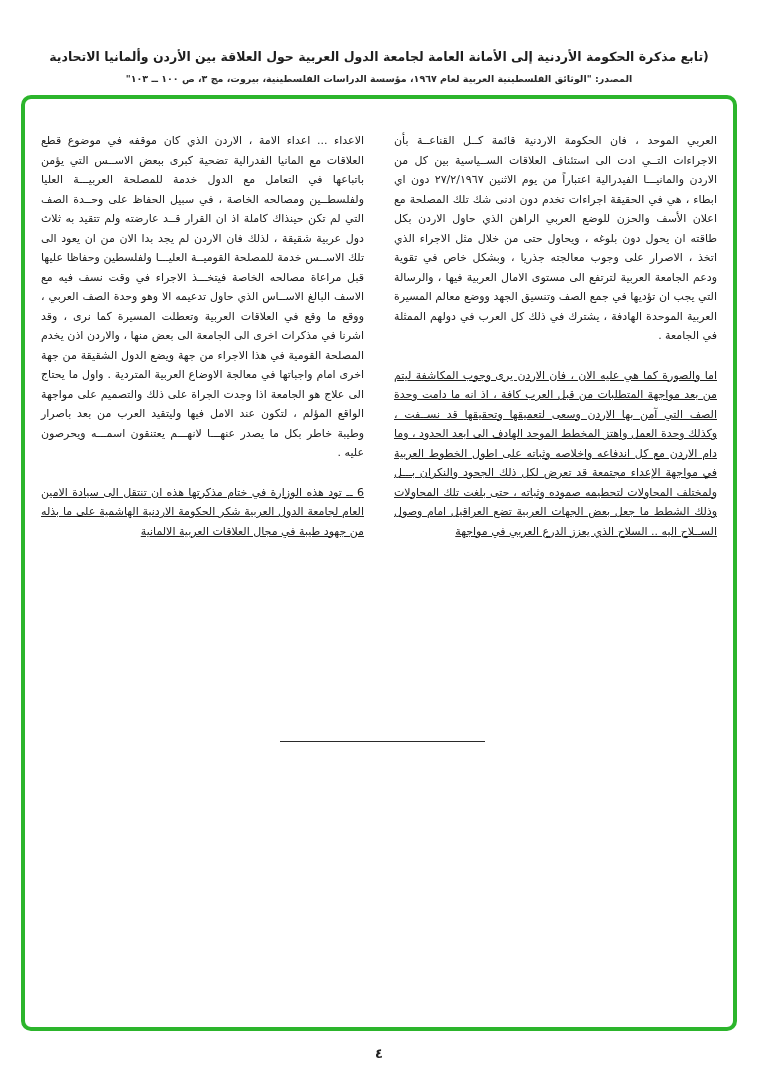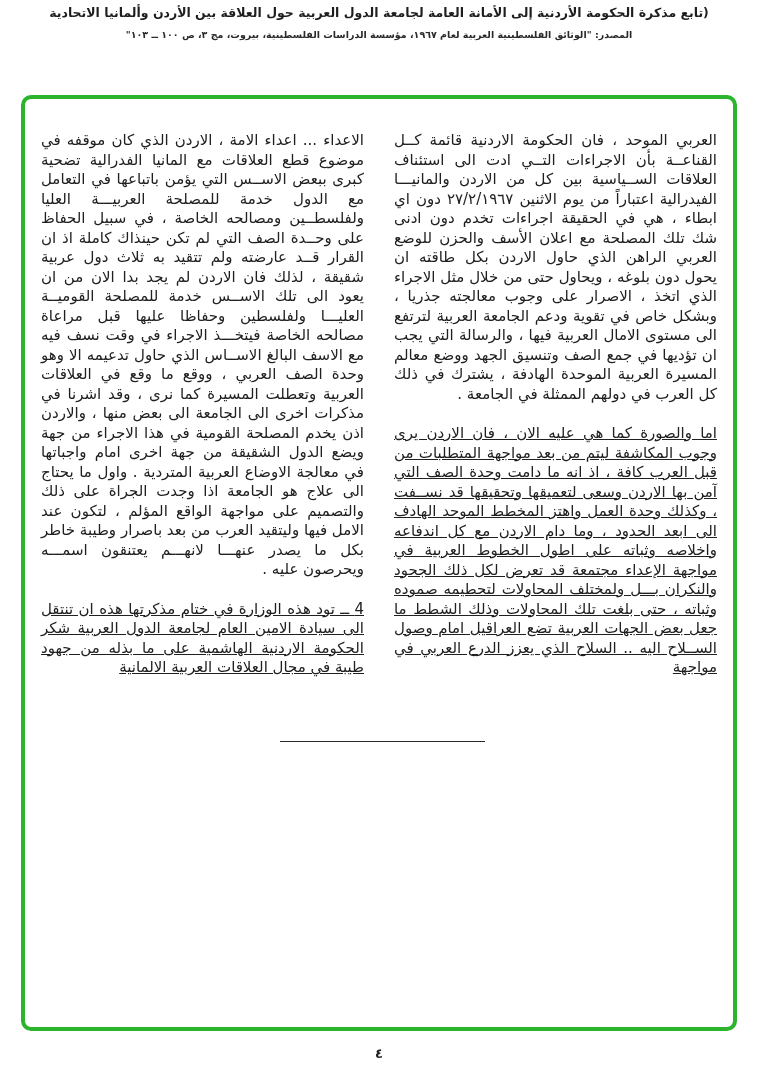--- a/index.html
+++ b/index.html
@@ -9,20 +9,21 @@
     width:758px; height:1078px;
     position:relative;
     font-family:"DejaVu Sans", sans-serif;
     color:var(--ink);
     overflow:hidden;
   }
   .doc-header {
     direction:rtl;
     text-align:center;
     padding-top:4px;
+    margin-top:44px;
   }
   .doc-title {
     font-weight:bold;
     font-size:12.5px;
     line-height:1.4;
     padding:0 30px;
   }
   .doc-source {
     font-weight:bold;
     font-size:9.5px;
@@ -39,21 +40,21 @@
   }
   .columns {
     position:absolute;
     top:32px; right:16px; left:16px;
     direction:rtl;
     display:flex;
     gap:30px;
   }
   .col {
     flex:1 1 0;
-    font-size:15px;
+    font-size:11px;
     line-height:19.5px;
     text-align:justify;
     direction:rtl;
     color:#202020;
   }
   .col p { text-align:justify; }
   .col p + p { margin-top:20px;text-decoration:underline; }
   .end-rule {
     position:absolute;
     top:642px;
@@ -80,19 +81,19 @@
 </div>
 
 <div class="frame">
   <div class="columns">
     <div class="col">
       <p>العربي الموحد ، فان الحكومة الاردنية قائمة كــل القناعــة بأن الاجراءات التــي ادت الى استئناف العلاقات الســياسية بين كل من الاردن والمانيـــا الفيدرالية اعتباراً من يوم الاثنين ٢٧/٢/١٩٦٧ دون اي ابطاء ، هي في الحقيقة اجراءات تخدم دون ادنى شك تلك المصلحة مع اعلان الأسف والحزن للوضع العربي الراهن الذي حاول الاردن بكل طاقته ان يحول دون بلوغه ، ويحاول حتى من خلال مثل الاجراء الذي اتخذ ، الاصرار على وجوب معالجته جذريا ، وبشكل خاص في تقوية ودعم الجامعة العربية لترتفع الى مستوى الامال العربية فيها ، والرسالة التي يجب ان تؤديها في جمع الصف وتنسيق الجهد ووضع معالم المسيرة العربية الموحدة الهادفة ، يشترك في ذلك كل العرب في دولهم الممثلة في الجامعة .</p>
       <p>اما والصورة كما هي عليه الان ، فان الاردن يرى وجوب المكاشفة ليتم من بعد مواجهة المتطلبات من قبل العرب كافة ، اذ انه ما دامت وحدة الصف التي آمن بها الاردن وسعى لتعميقها وتحقيقها قد نســفت ، وكذلك وحدة العمل واهتز المخطط الموحد الهادف الى ابعد الحدود ، وما دام الاردن مع كل اندفاعه واخلاصه وثباته على اطول الخطوط العربية في مواجهة الإعداء مجتمعة قد تعرض لكل ذلك الجحود والنكران بـــل ولمختلف المحاولات لتحطيمه صموده وثباته ، حتى بلغت تلك المحاولات وذلك الشطط ما جعل بعض الجهات العربية تضع العراقيل امام وصول الســلاح اليه .. السلاح الذي يعزز الدرع العربي في مواجهة</p>
     </div>
     <div class="col">
       <p>الاعداء ... اعداء الامة ، الاردن الذي كان موقفه في موضوع قطع العلاقات مع المانيا الفدرالية تضحية كبرى ببعض الاســس التي يؤمن باتباعها في التعامل مع الدول خدمة للمصلحة العربيـــة العليا ولفلسطــين ومصالحه الخاصة ، في سبيل الحفاظ على وحــدة الصف التي لم تكن حينذاك كاملة اذ ان القرار قــد عارضته ولم تتقيد به ثلاث دول عربية شقيقة ، لذلك فان الاردن لم يجد بدا الان من ان يعود الى تلك الاســس خدمة للمصلحة القوميــة العليـــا ولفلسطين وحفاظا عليها قبل مراعاة مصالحه الخاصة فيتخـــذ الاجراء في وقت نسف فيه مع الاسف البالغ الاســاس الذي حاول تدعيمه الا وهو وحدة الصف العربي ، ووقع ما وقع في العلاقات العربية وتعطلت المسيرة كما نرى ، وقد اشرنا في مذكرات اخرى الى الجامعة الى بعض منها ، والاردن اذن يخدم المصلحة القومية في هذا الاجراء من جهة ويضع الدول الشقيقة من جهة اخرى امام واجباتها في معالجة الاوضاع العربية المتردية . واول ما يحتاج الى علاج هو الجامعة اذا وجدت الجراة على ذلك والتصميم على مواجهة الواقع المؤلم ، لتكون عند الامل فيها وليتقيد العرب من بعد باصرار وطيبة خاطر بكل ما يصدر عنهـــا لانهـــم يعتنقون اسمـــه ويحرصون عليه .</p>
-      <p>4 ــ تود هذه الوزارة في ختام مذكرتها هذه ان تنتقل الى سيادة الامين العام لجامعة الدول العربية شكر الحكومة الاردنية الهاشمية على ما بذله من جهود طيبة في مجال العلاقات العربية الالمانية</p>
+      <p>6 ــ تود هذه الوزارة في ختام مذكرتها هذه ان تنتقل الى سيادة الامين العام لجامعة الدول العربية شكر الحكومة الاردنية الهاشمية على ما بذله من جهود طيبة في مجال العلاقات العربية الالمانية</p>
     </div>
   </div>
   <div class="end-rule"></div>
 </div>
 
 <div class="page-number">٤</div>
 
 </body></html>

